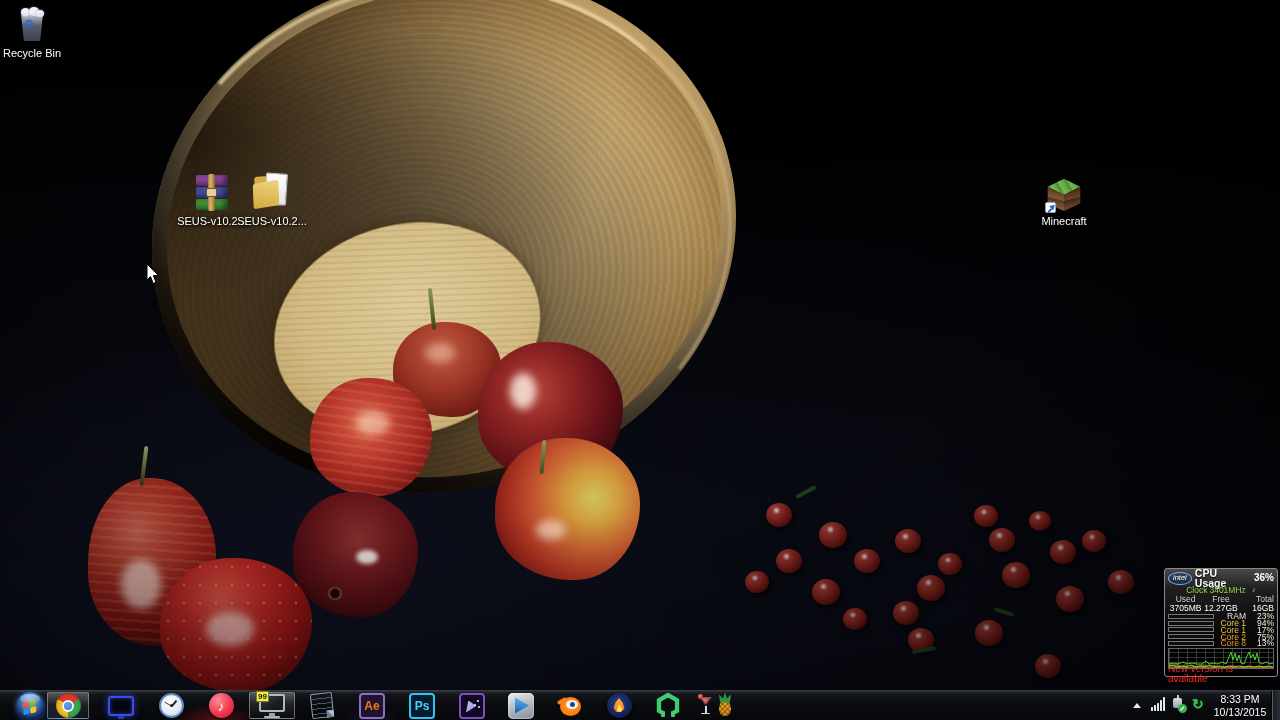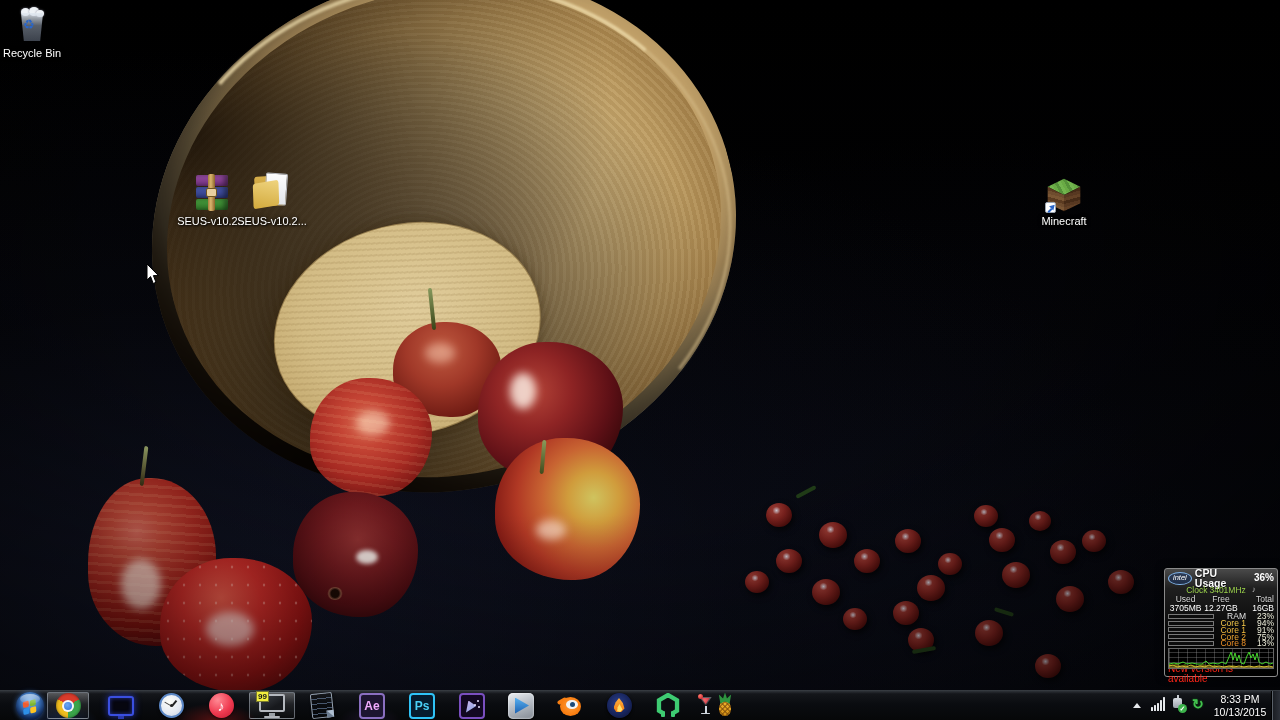--- a/index.html
+++ b/index.html
@@ -180,21 +180,21 @@
     color:#1a1a1a;font-size:8px;font-weight:bold;display:flex;align-items:center;justify-content:center;}
 
   .notepad{width:22px;height:25px;background:linear-gradient(180deg,#fbfcfe,#dfe6ee);border:1px solid #97a3b2;border-radius:2px;
     position:relative;transform:rotate(-6deg);box-shadow:1px 1px 3px rgba(0,0,0,.5);
     background-image:repeating-linear-gradient(180deg, transparent 0 4px, rgba(130,160,200,.5) 4px 5px);}
   .notepad:after{content:"";position:absolute;right:-1px;bottom:-1px;border-style:solid;border-width:7px 0 0 7px;
     border-color:#aebed0 transparent transparent #6d7d90;}
 
   .adobe{width:26px;height:26px;border-radius:4px;display:flex;align-items:center;justify-content:center;
     font-weight:bold;font-size:12px;}
-  .ae{background:#1d1530;border:2px solid #8a6fc0;color:#f0abfc;}
+  .ae{background:#1d1530;border:2px solid #8a6fc0;color:#f97316;}
   .ps{background:#061c2e;border:2px solid #2fc3f7;color:#4ad0f7;}
   .ame{background:#120822;border:2px solid #7a4fc0;position:relative;}
   .ame .tri{position:absolute;left:5px;top:6px;width:12px;height:12px;
     background:linear-gradient(135deg,#cdb8f0,#7f9fe0);clip-path:polygon(0 100%,85% 45%,20% 0);}
   .ame .d1,.ame .d2,.ame .d3{position:absolute;width:2px;height:2px;border-radius:50%;background:#e8e0ff;}
   .ame .d1{right:4px;top:5px;} .ame .d2{right:7px;top:9px;} .ame .d3{right:3px;top:11px;}
 
   .vegas{width:26px;height:26px;border-radius:5px;position:relative;
     background:linear-gradient(160deg,#eef1f4 0%,#b9bfc7 45%,#838a93 100%);
     box-shadow:inset 0 0 2px #fff, 0 1px 3px rgba(0,0,0,.6);}
@@ -473,21 +473,21 @@
       <span class="m-val">23%</span>
     </div>
     <div class="meter m1">
       <span class="track"><span class="fill" style="width: 94%;"></span></span>
       <span class="m-label">Core 1</span>
       <span class="m-val">94%</span>
     </div>
     <div class="meter m2">
       <span class="track"><span class="fill" style="width: 17%;"></span></span>
       <span class="m-label">Core 1</span>
-      <span class="m-val">91%</span>
+      <span class="m-val">17%</span>
     </div>
     <div class="meter m3">
       <span class="track"><span class="fill" style="width: 21%;"></span></span>
       <span class="m-label">Core 2</span>
       <span class="m-val">75%</span>
     </div>
     <div class="meter m4">
       <span class="track"><span class="fill" style="width: 13%;"></span></span>
       <span class="m-label">Core 8</span>
       <span class="m-val">13%</span>

